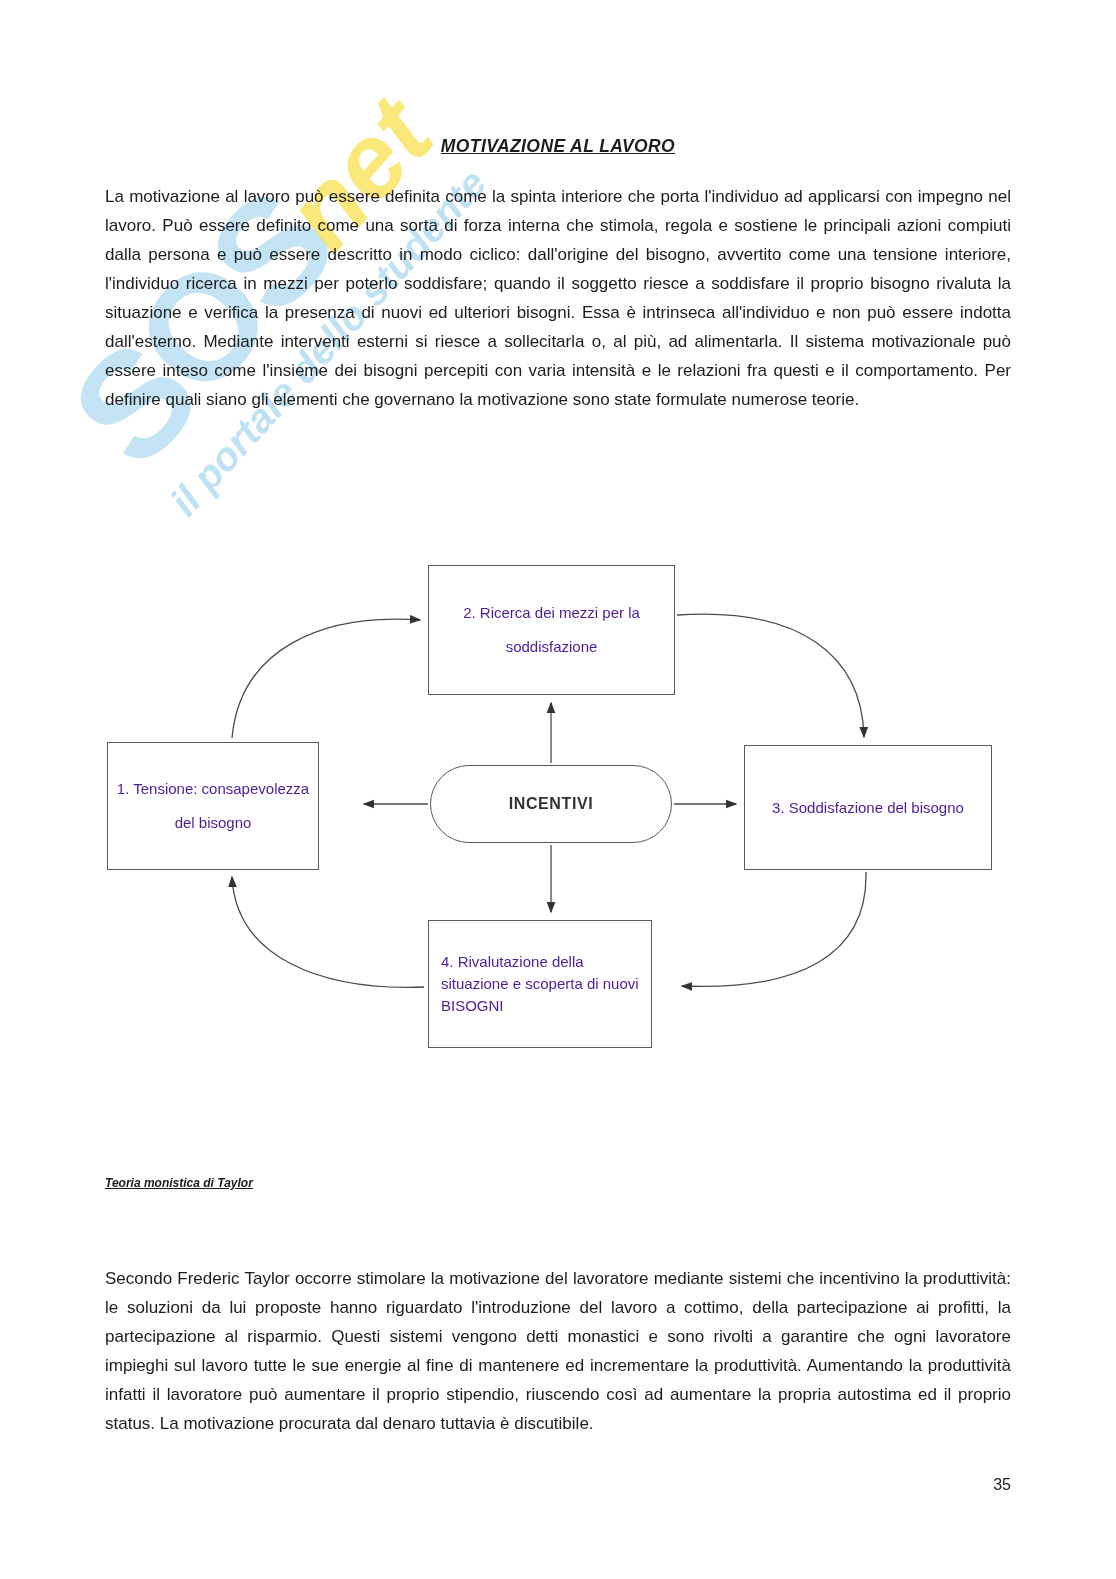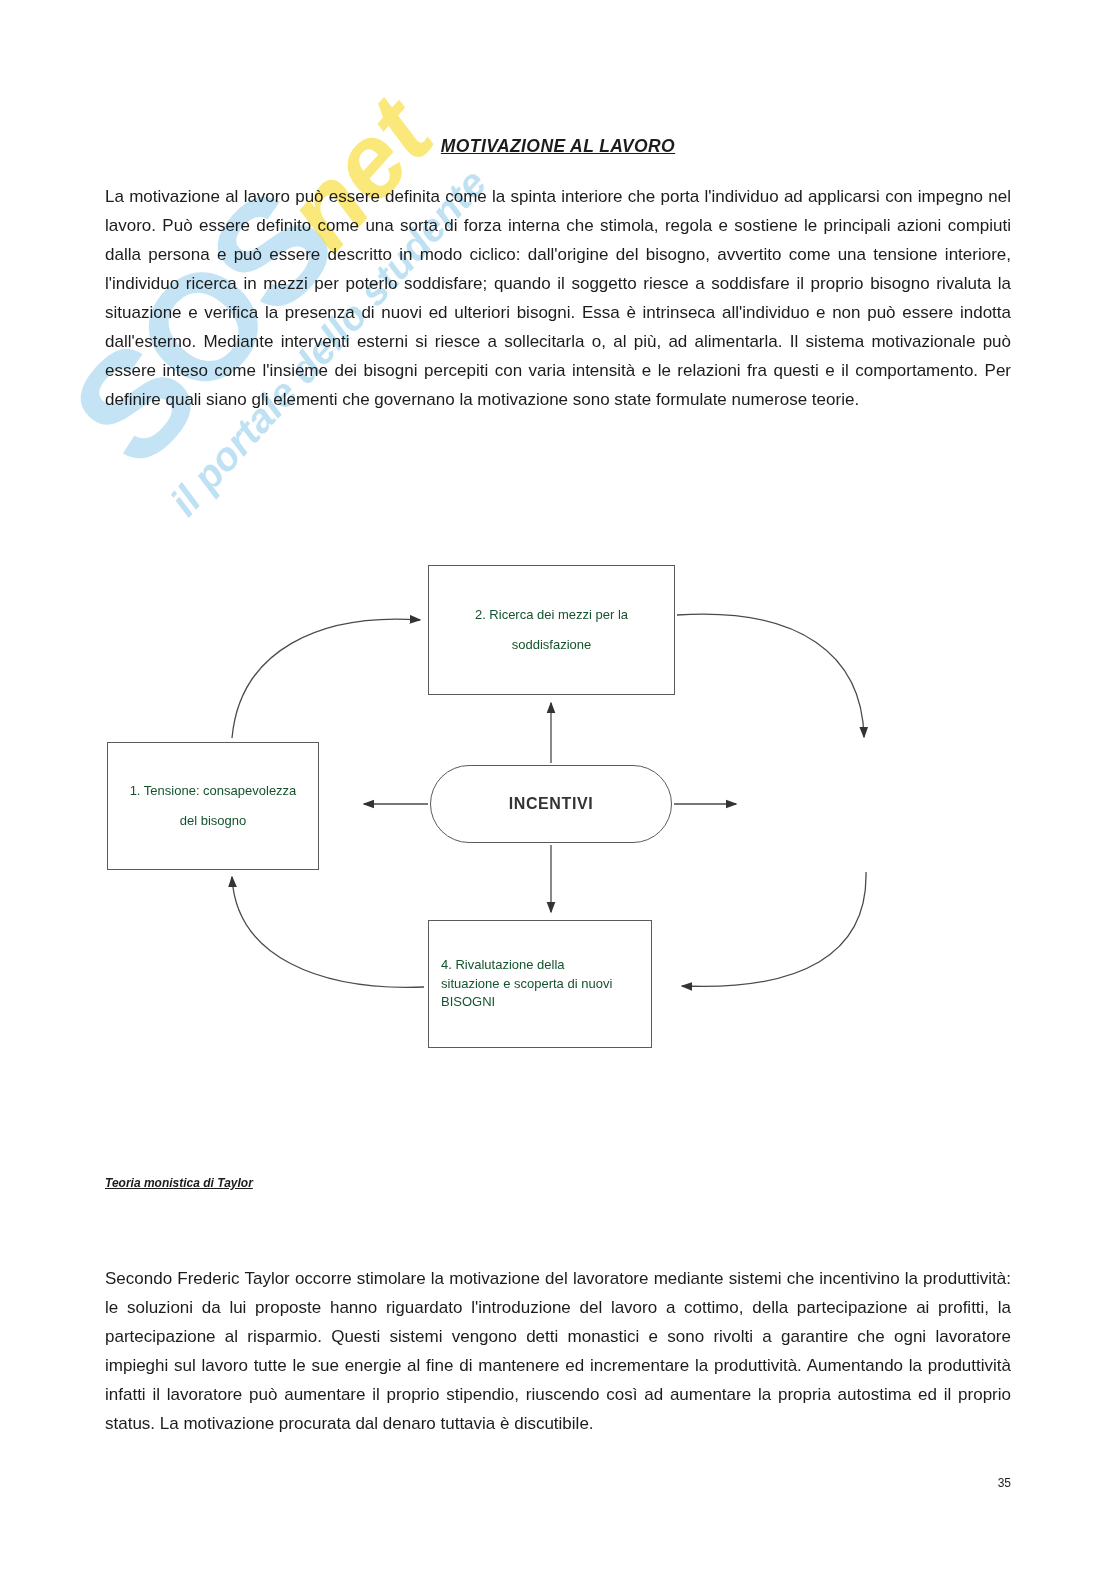--- a/index.html
+++ b/index.html
@@ -55,34 +55,34 @@
   }
   .para-1{top:182px;}
   .para-2{top:1228px;margin-top:36px;}
   .section-heading{
     position:absolute;top:1176px;left:105px;
     font-size:12px;font-style:italic;font-weight:bold;
     text-decoration:underline;
   }
   .page-number{
     position:absolute;top:1476px;left:105px;width:906px;
-    text-align:right;font-size:12px;
+    text-align:right;font-size:16px;
   }
   
   .diagram{
     position:absolute;top:555px;left:0;width:1116px;height:520px;
     z-index:1;
   }
   .diagram svg{position:absolute;left:0;top:0;}
   .dg-box{
     position:absolute;
     border:1px solid #5a5a5a;
     background:#ffffff;
     display:flex;align-items:center;justify-content:center;
-    font-size:13px;color:#14532d;
+    font-size:15px;color:#4c1d95;
     text-align:center;
     white-space:pre-line;
     box-sizing:border-box;
   }
   .dg-box-2{left:428px;top:10px;width:247px;height:130px;line-height:2.3;}
   .dg-box-1{left:107px;top:187px;width:212px;height:128px;line-height:2.3;}
   .dg-box-3{left:744px;top:190px;width:248px;height:125px;}
   .dg-box-4{
     left:428px;top:365px;width:224px;height:128px;
     justify-content:flex-start;text-align:left;
@@ -142,20 +142,21 @@
         <path d="M866,317 C868,400 800,436 682,431" stroke="#4a4a4a" stroke-width="1.3" fill="none" marker-end="url(#arrow)"></path>
 
         <path d="M424,432 C320,436 236,402 232,322" stroke="#4a4a4a" stroke-width="1.3" fill="none" marker-end="url(#arrow)"></path>
       </svg>
 
       <div class="dg-box dg-box-2">2. Ricerca dei mezzi per la
 soddisfazione</div>
       <div class="dg-box dg-box-1">1. Tensione: consapevolezza
 del bisogno</div>
       <div class="dg-center">INCENTIVI</div>
+      <div class="dg-box dg-box-3">3. Soddisfazione del bisogno</div>
       <div class="dg-box dg-box-4">4. Rivalutazione della
 situazione e scoperta di nuovi
 BISOGNI</div>
     </div>
 
     <div class="section-heading">Teoria monistica di Taylor</div>
 
     <div class="para para-2">Secondo Frederic Taylor occorre stimolare la motivazione del lavoratore mediante sistemi che incentivino la produttività: le soluzioni da lui proposte hanno riguardato l'introduzione del lavoro a cottimo, della partecipazione ai profitti, la partecipazione al risparmio. Questi sistemi vengono detti monastici e sono rivolti a garantire che ogni lavoratore impieghi sul lavoro tutte le sue energie al fine di mantenere ed incrementare la produttività. Aumentando la produttività infatti il lavoratore può aumentare il proprio stipendio, riuscendo così ad aumentare la propria autostima ed il proprio status. La motivazione procurata dal denaro tuttavia è discutibile.</div>
 
     <div class="page-number">35</div>

